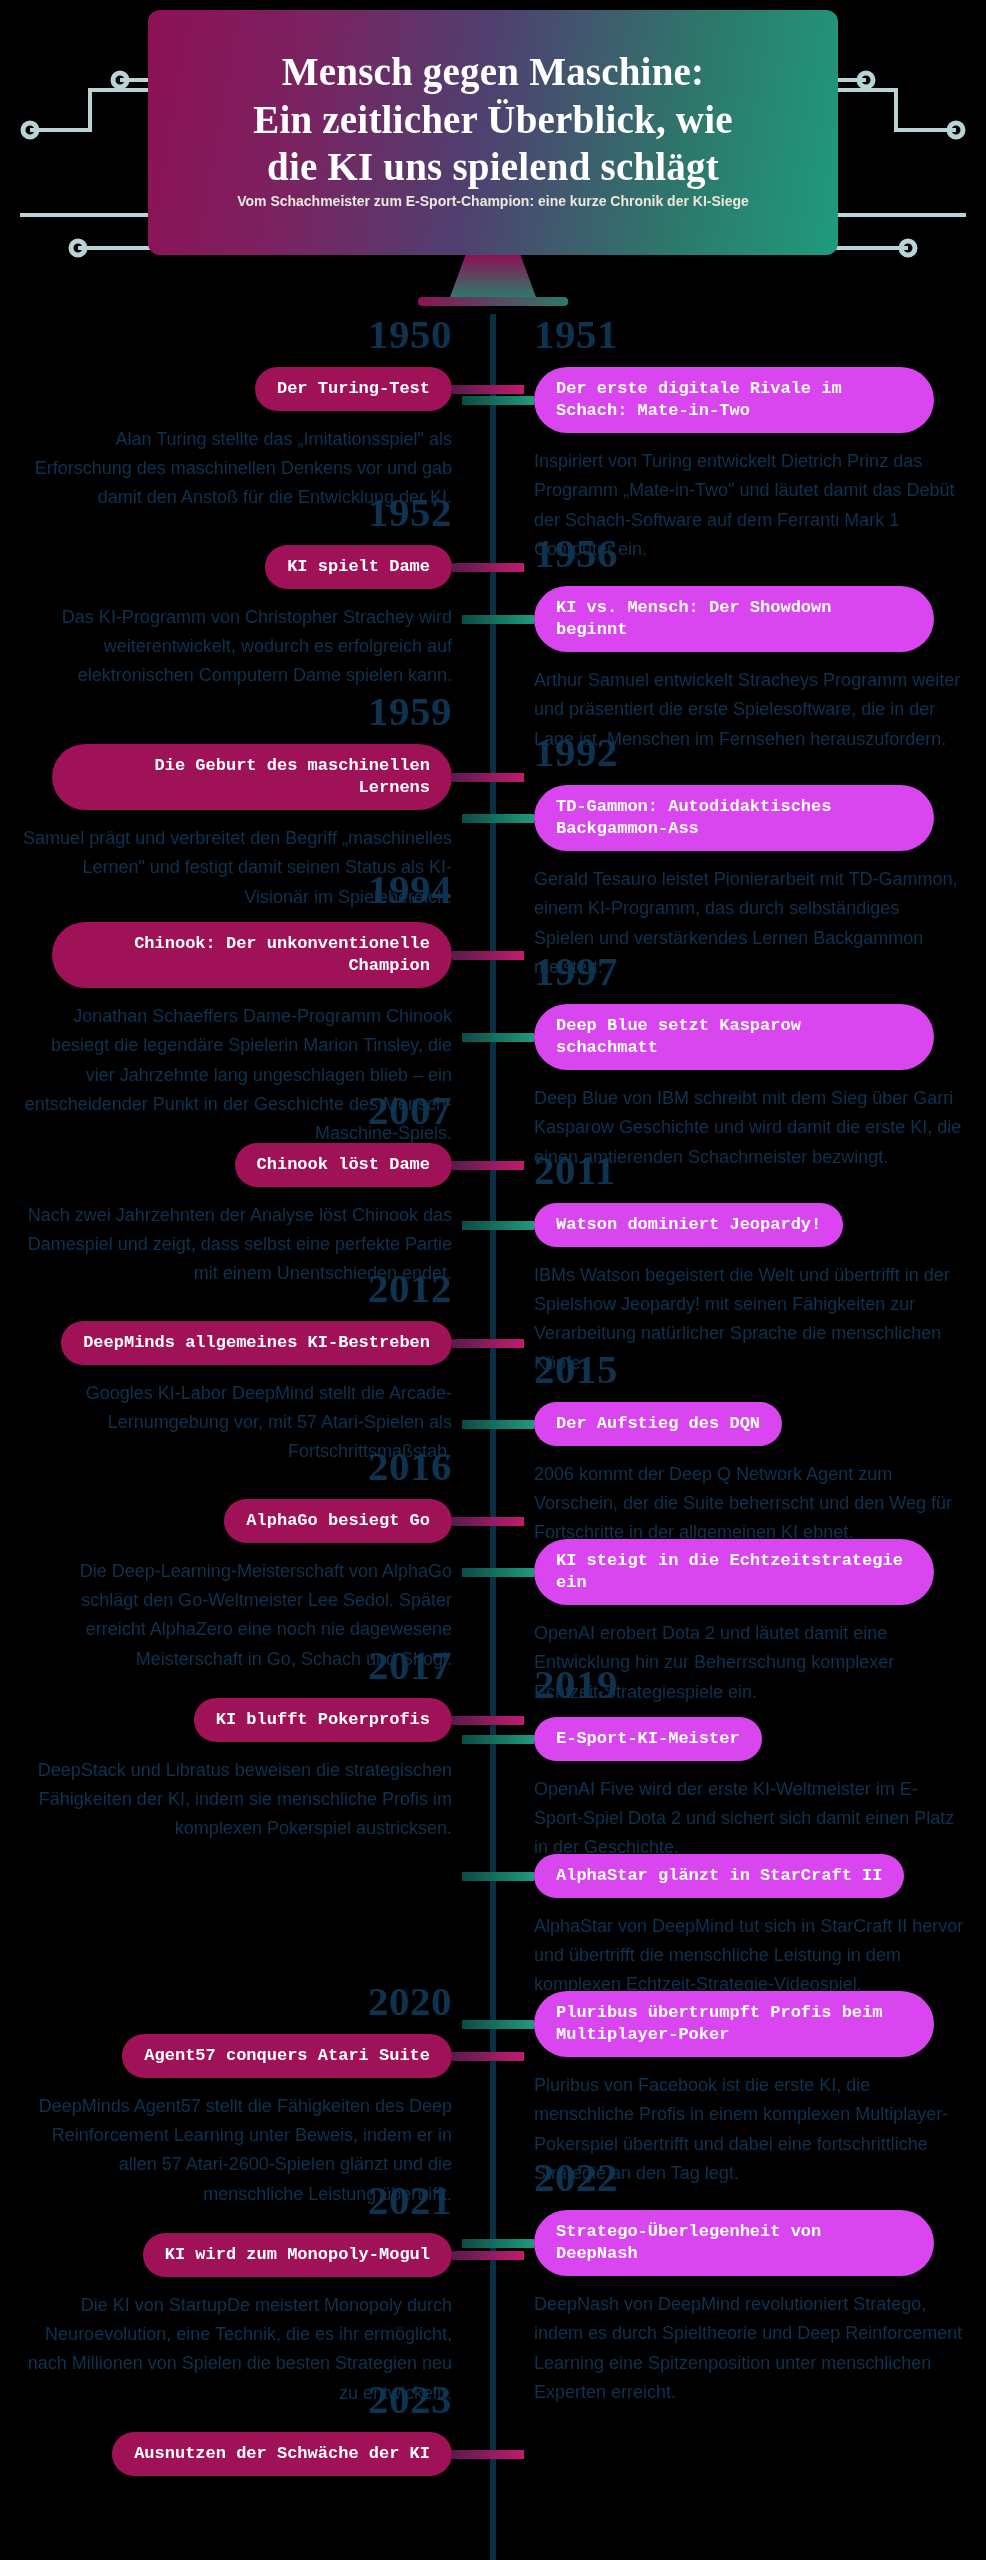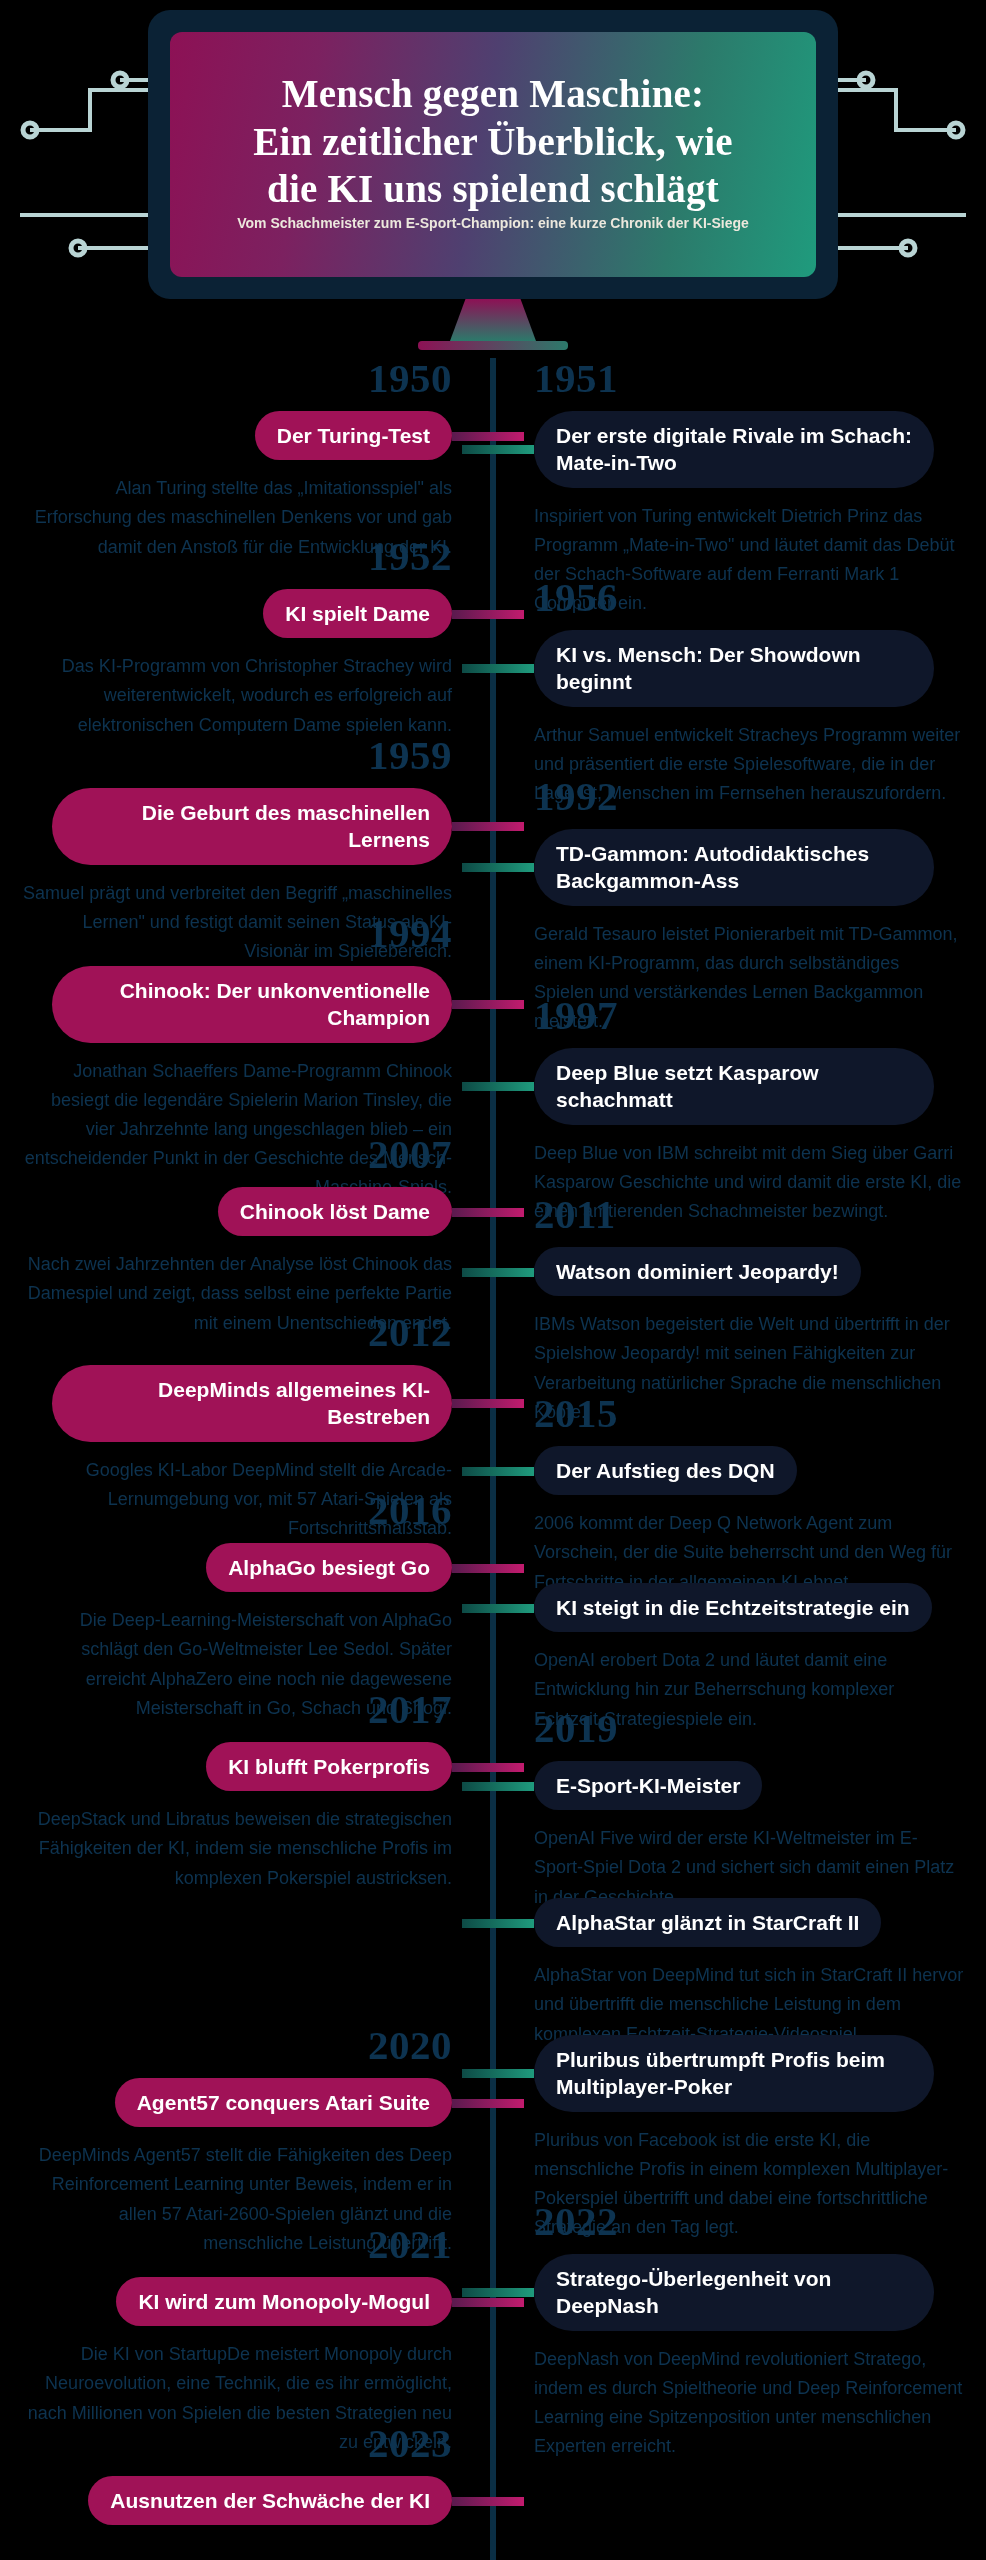--- a/index.html
+++ b/index.html
@@ -21,21 +21,20 @@
     position:relative;
     width:986px;
     padding-top:10px;
   }
   .monitor {
     position:relative;
     margin:0 auto;
     width:690px;
     background:#0b2235;
     border-radius:22px;
-    padding:22px;
     z-index:3;
   }
   .screen {
     border-radius:12px;
     background:linear-gradient(100deg,#8d1155 0%,#7c2160 22%,#4f4070 48%,#2c7a6b 78%,#1f9b7d 100%);
     padding:38px 44px 44px 44px;
     text-align:center;
   }
   .screen h1 {
     font-family:"Liberation Serif", serif;
@@ -108,28 +107,29 @@
   }
 
   .pill-line { position:relative; display:block; margin-top:12px; }
   .item.left  .pill-line { text-align:right; }
   .item.right .pill-line { text-align:left; }
 
   .pill {
     display:inline-block;
     border-radius:40px;
     padding:11px 22px;
-    font-size:21px;
+    font-size:17px;
     font-weight:bold;
     color:#ffffff;
     line-height:1.3;
     max-width:400px;
+    font-family:Liberation Mono, monospace;
   }
   .pill.magenta { background:#a01257; }
-  .pill.teal    { background:#0f172a; }
+  .pill.teal    { background:#d946ef; }
 
   
   .connector {
     position:absolute;
     top:50%;
     height:9px;
     margin-top:-4px;
     width:72px;
   }
   .item.left .connector  { right:-72px; background:linear-gradient(90deg,#5a1a4e,#c21b6e); }

